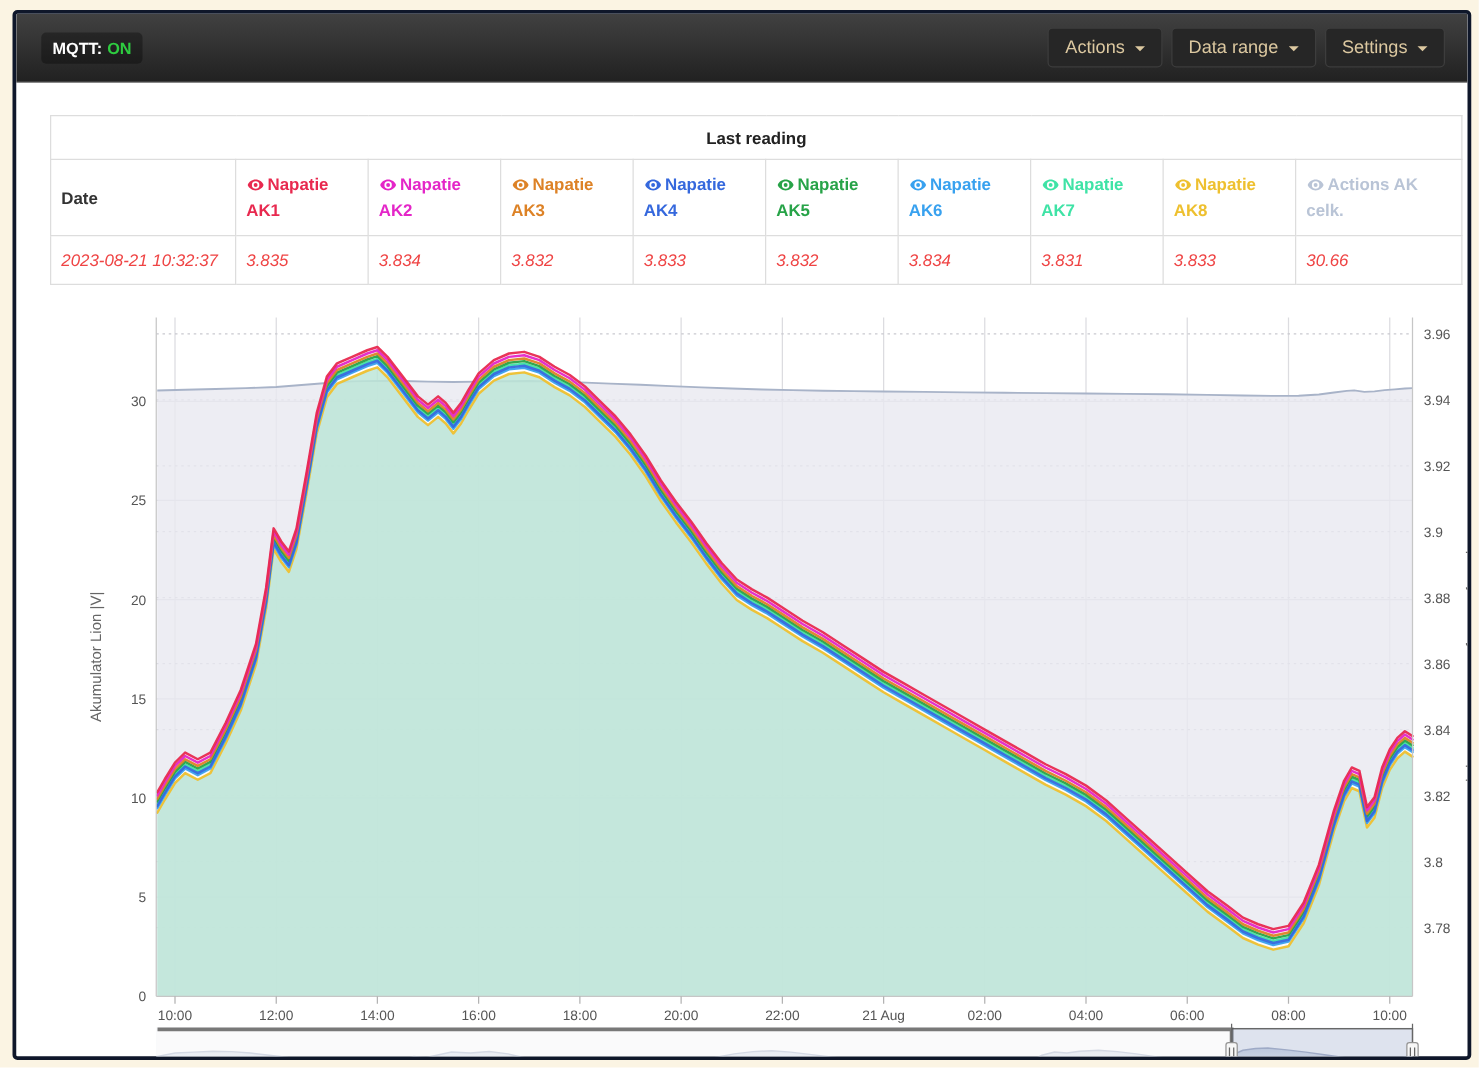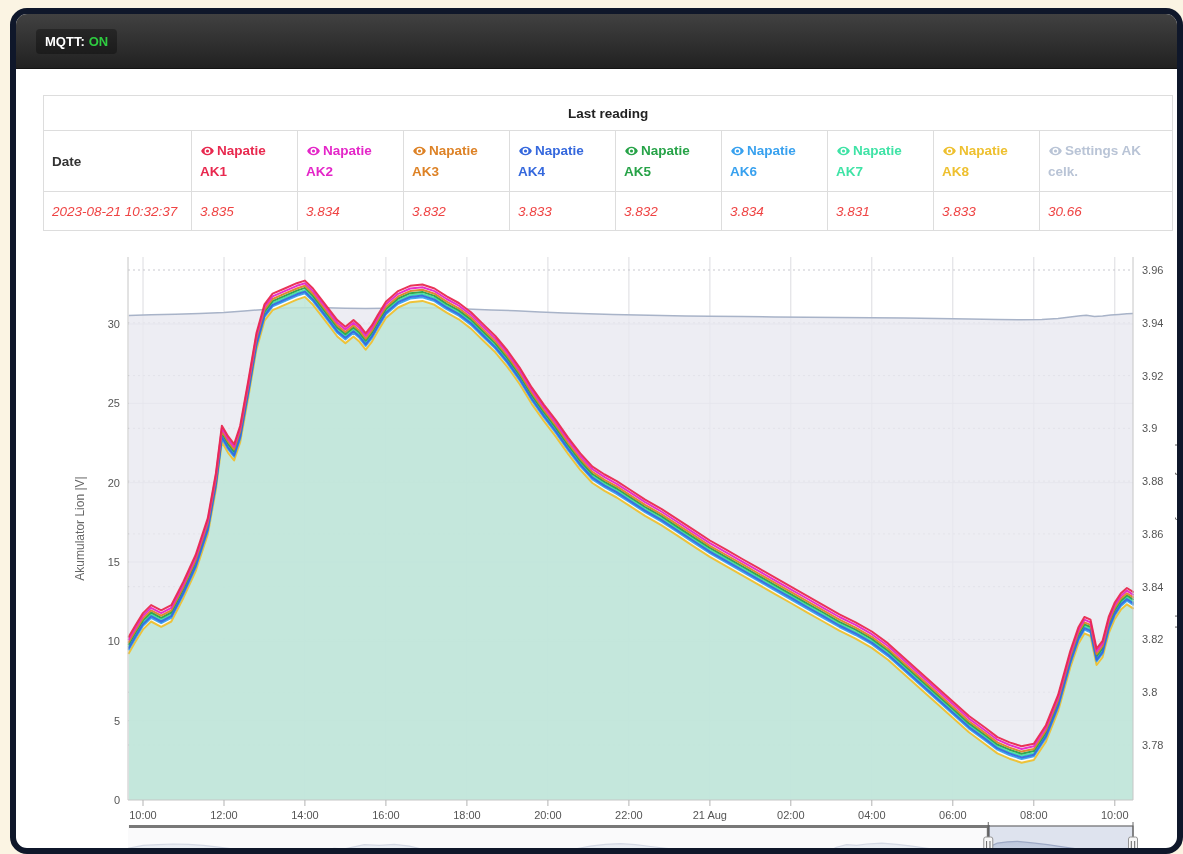--- a/index.html
+++ b/index.html
@@ -4,21 +4,21 @@
 <style>
   html,body{margin:0;padding:0;}
   body{
     width:1183px;height:854px;position:relative;
     background:#fbf4e3;
     font-family:"Liberation Sans",sans-serif;
     -webkit-font-smoothing:antialiased;
   }
   .panel{
     position:absolute;left:10px;top:8px;width:1161px;height:834px;
-    background:#fff;border:6px solid #0f172a;border-radius:17px;overflow:hidden;
+    background:#fff;border:3px solid #0f172a;border-radius:4px;overflow:hidden;
   }
   
   .navbar{
     height:54px;background:linear-gradient(#414141,#212121);
     border-bottom:1px solid #141414;
     display:flex;align-items:center;position:relative;
   }
   .mqtt-badge{
     margin-left:20px;background:rgba(0,0,0,0.32);
     padding:5px 9px;border-radius:4px;
@@ -63,20 +63,34 @@
 </head>
 <body>
 
 <div class="panel">
 
   <div class="navbar">
     <div class="mqtt-badge">
       <span>MQTT:</span>
       <span class="mqtt-on">ON</span>
     </div>
+    <div class="nav-buttons">
+      <div class="nav-btn">
+        <span>Actions</span>
+        <span class="caret"></span>
+      </div>
+      <div class="nav-btn">
+        <span>Data range</span>
+        <span class="caret"></span>
+      </div>
+      <div class="nav-btn">
+        <span>Settings</span>
+        <span class="caret"></span>
+      </div>
+    </div>
   </div>
 
   <div class="content">
     <table class="reading">
       <colgroup>
         <col style="width:148px">
         <col style="width:106px">
           <col style="width:106px">
           <col style="width:106px">
           <col style="width:106px">
@@ -180,21 +194,21 @@
               </div>
                   <div class="hdr-line2">AK8</div>
             </th>
             <th class="hdr" style="color: rgb(185, 196, 214);">
               <div class="hdr-line">
                 <svg class="eye" viewBox="0 0 24 24">
   <path d="M12 4.6C7 4.6 2.8 7.7 1.1 12c1.7 4.3 5.9 7.4 10.9 7.4s9.2-3.1 10.9-7.4C21.2 7.7 17 4.6 12 4.6z" fill="#b9c4d6"></path>
   <circle cx="12" cy="12" r="5.1" fill="#fff"></circle>
                   <circle cx="12" cy="12" r="2.7" fill="#b9c4d6"></circle>
                 </svg>
-                <span>Settings AK</span>
+                <span>Actions AK</span>
               </div>
                   <div class="hdr-line2">celk.</div>
             </th>
           </tr>
       <tr class="vals" id="val-row">
         <td>2023-08-21 10:32:37</td>
       <td>3.835</td>
             <td>3.834</td>
             <td>3.832</td>
             <td>3.833</td>

